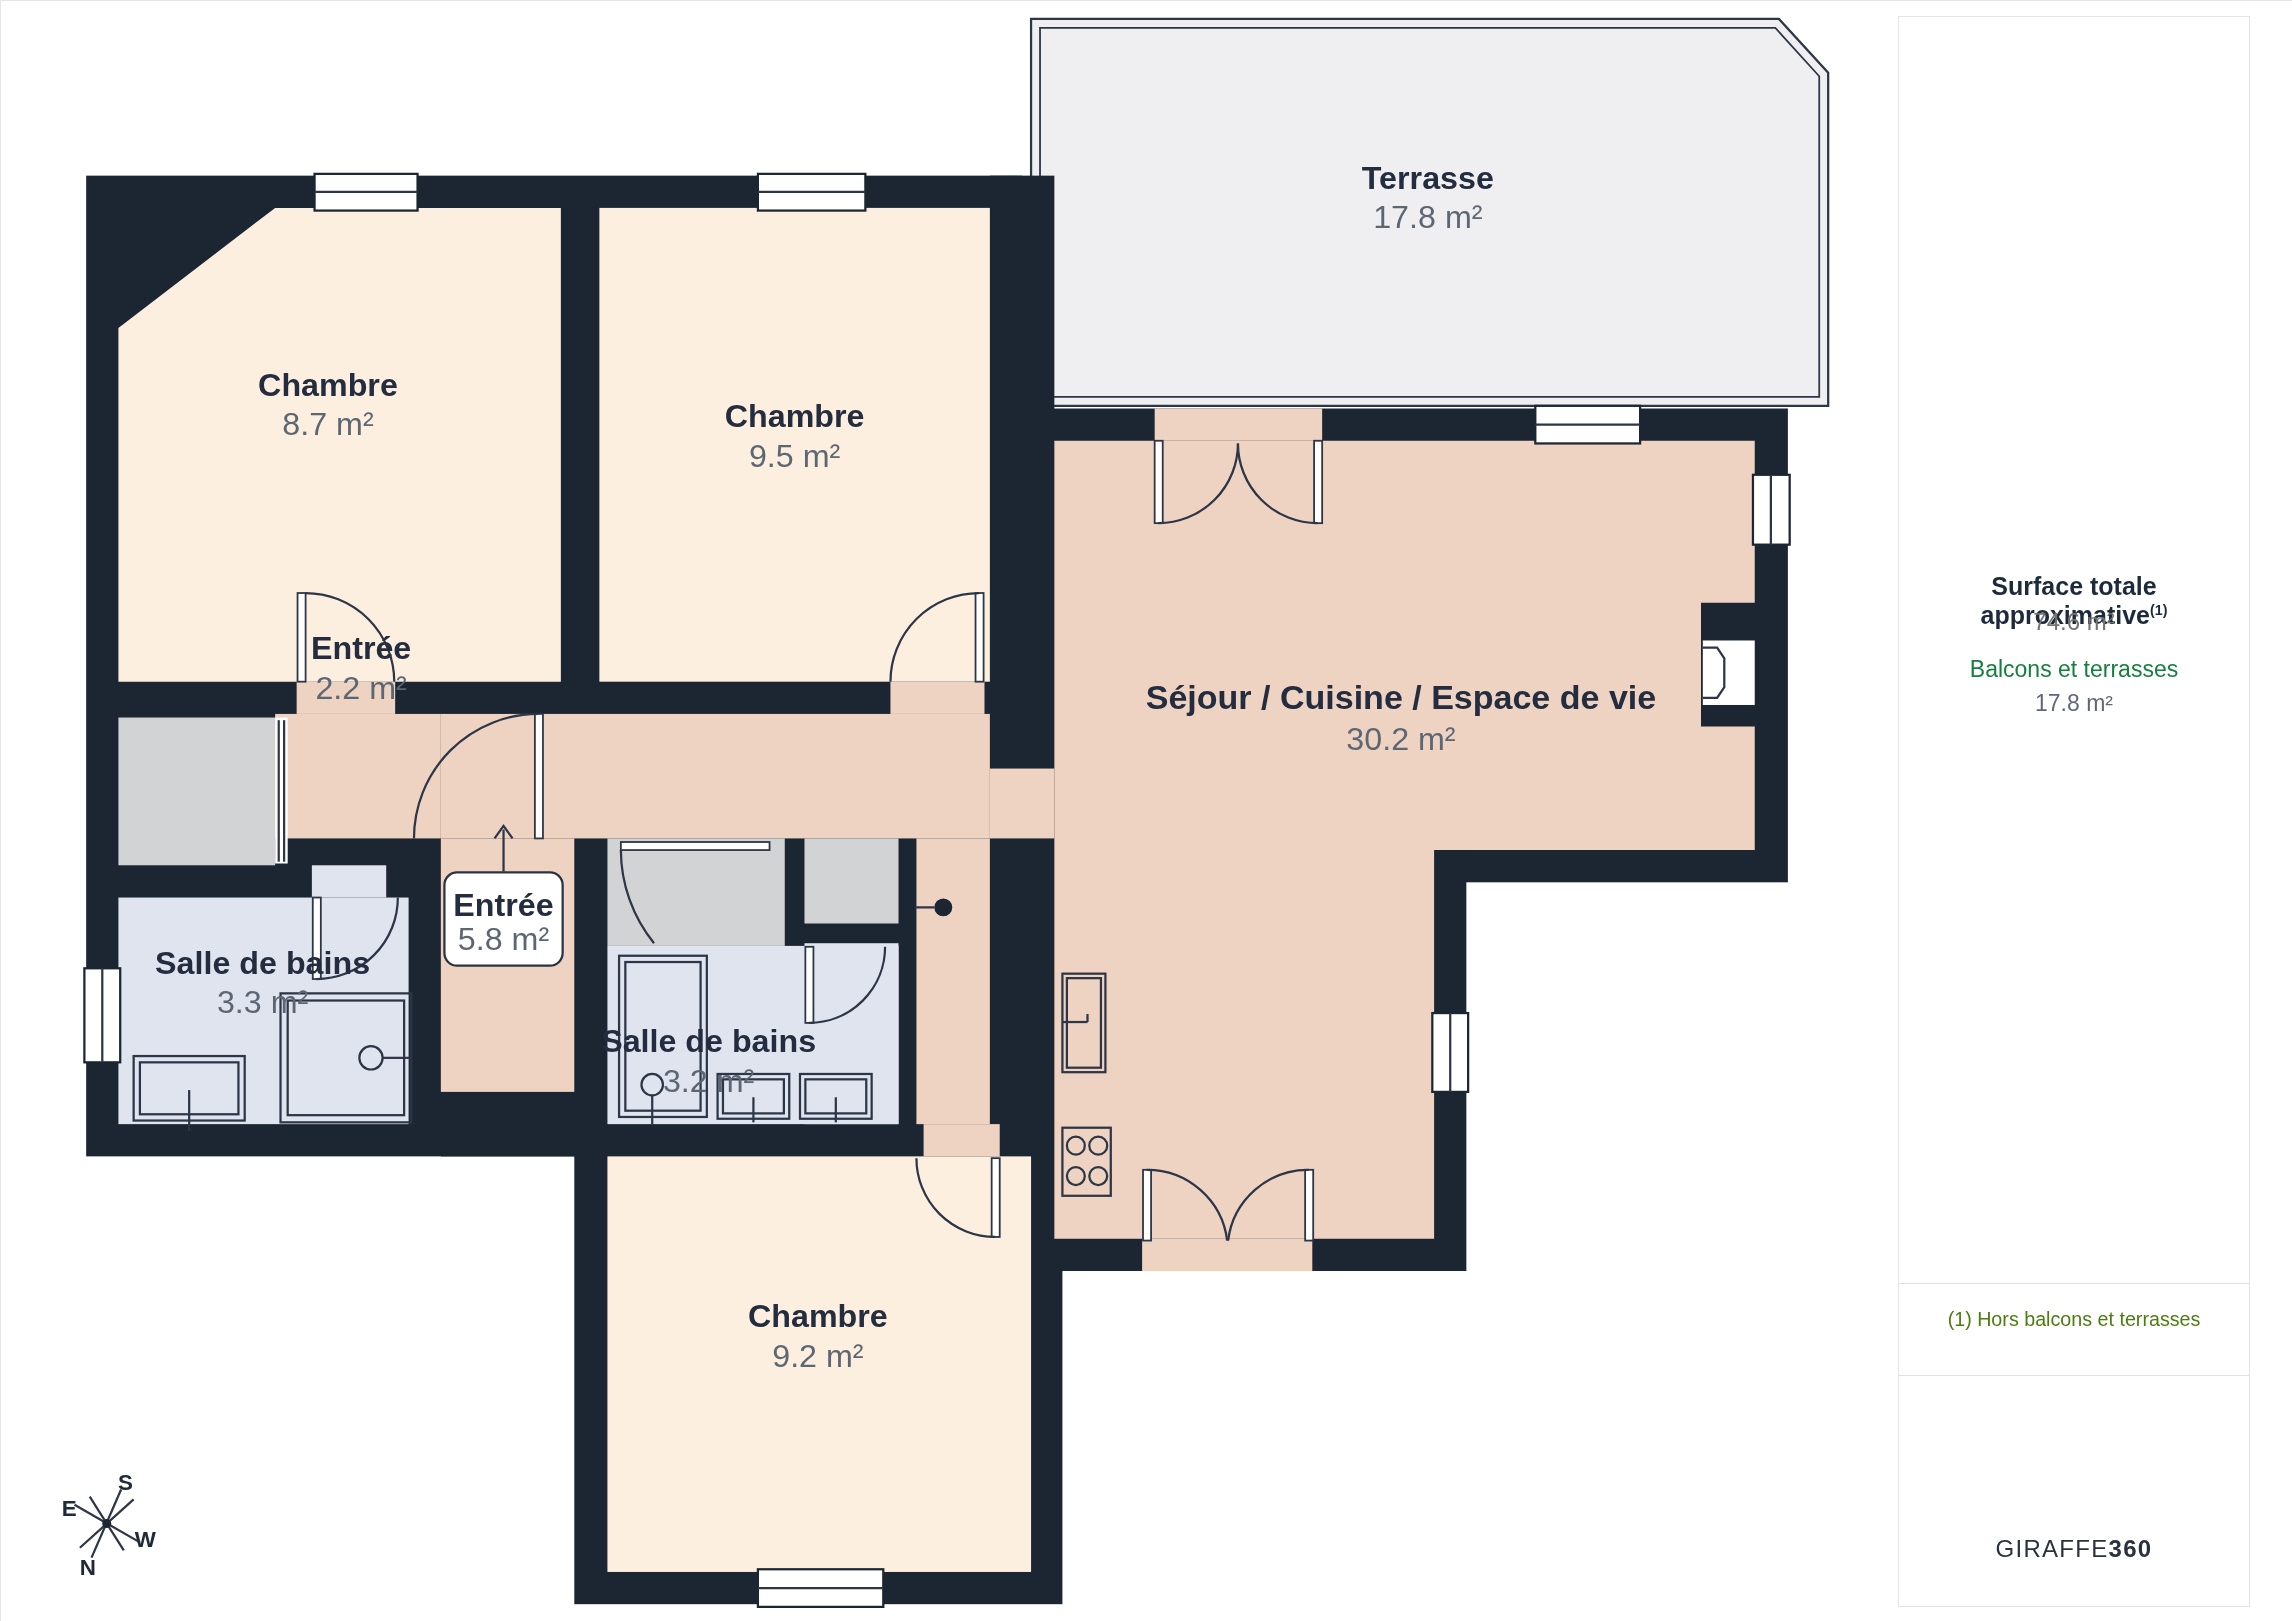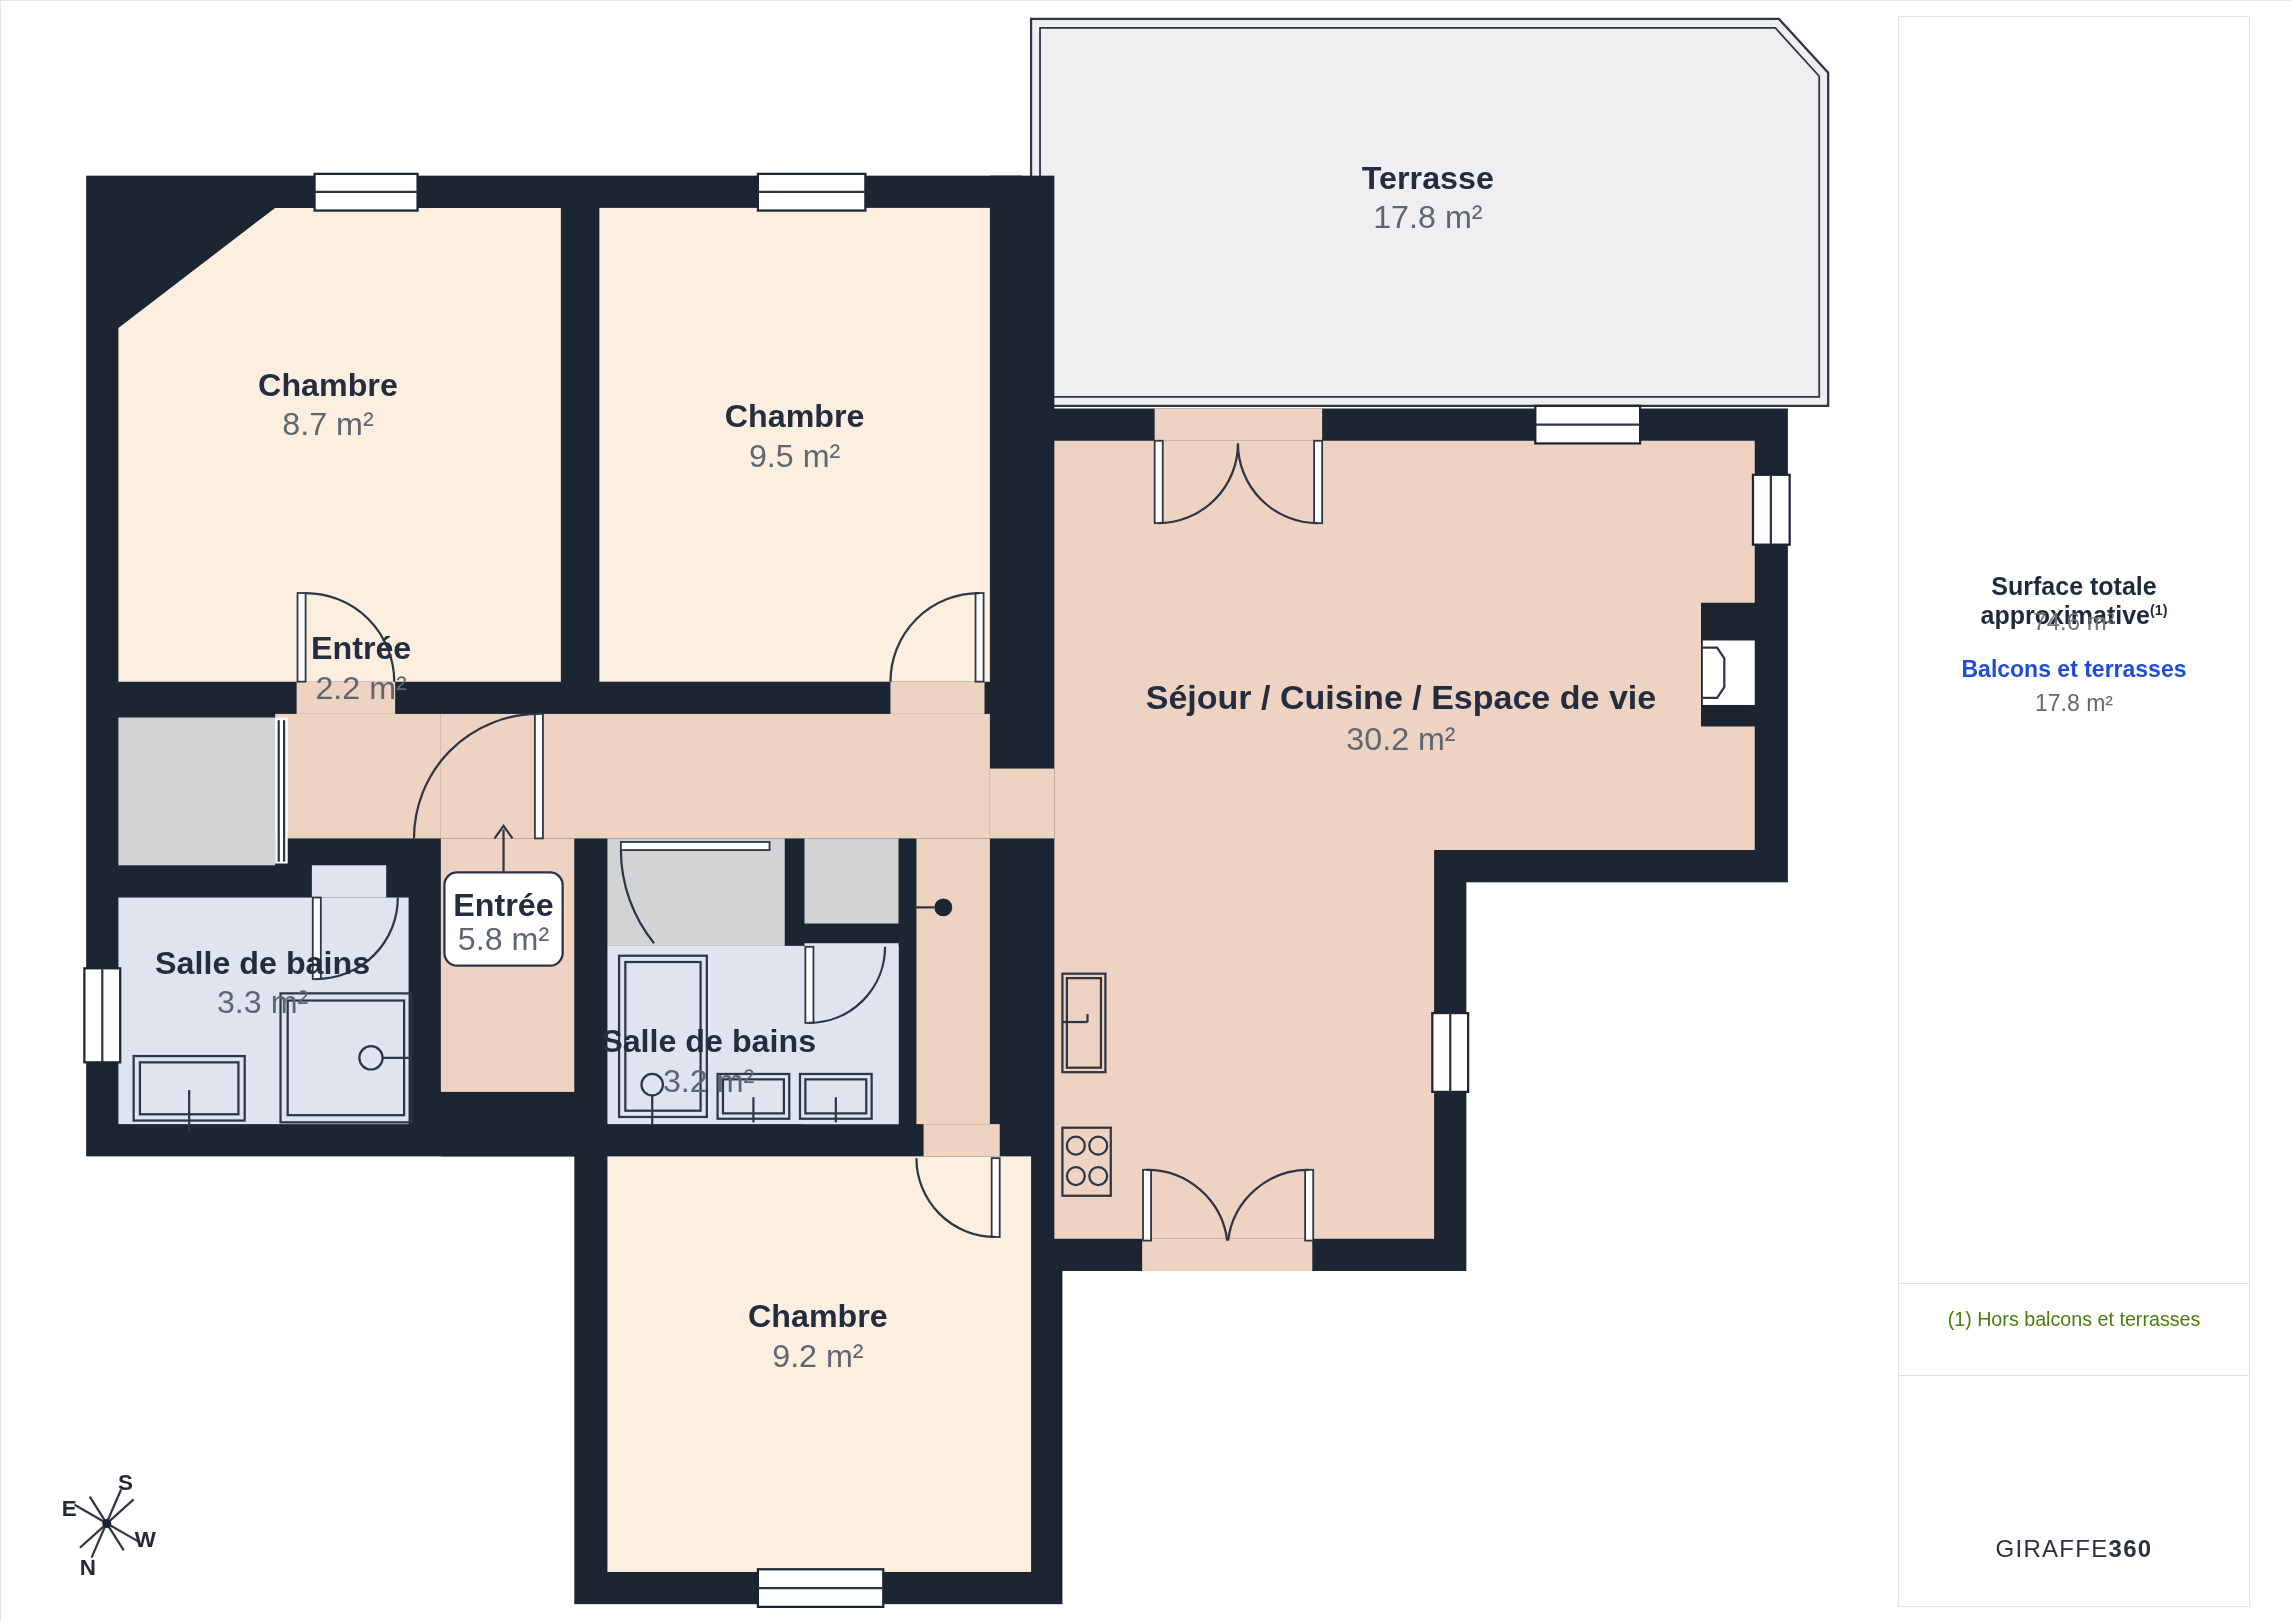--- a/index.html
+++ b/index.html
@@ -25,21 +25,21 @@
   .rname-big{font:700 38px "Liberation Sans",sans-serif;fill:#232d3f;}
   .rarea{font:400 36px "Liberation Sans",sans-serif;fill:#5d6673;}
   .cletter{font:700 25px "Liberation Sans",sans-serif;fill:#212b38;}
   
   .sidebar{position:absolute;left:1897px;top:15px;width:352px;height:1591px;
            background:#fff;border:0.9px solid #e4e4e4;box-sizing:border-box;}
   .sidebar>div{position:absolute;left:0;right:0;text-align:center;}
   .sb-title{top:555px;font-size:25px;font-weight:700;color:#1d2a3b;}
   .sb-title sup{font-size:14.3px;}
   .sb-total{top:591px;font-size:24px;color:#737373;}
-  .sb-sub{top:639px;font-size:23px;font-weight:700;color:#1d4ed8;}
+  .sb-sub{top:639px;font-size:23px;font-weight:400;color:#15803d;}
   .sb-val2{top:673px;font-size:23px;color:#5f6877;}
   .sb-divider{border-top:0.9px solid #e0e0e0;height:0;}
   .sb-footnote{top:1291px;font-size:19.7px;color:#4d7c0f;}
   .sb-legal{top:1382px;left:32px !important;right:32px !important;
             font-size:19.7px;line-height:1.45;color:#5a6472;}
   .sb-brand{top:1518px;font-size:24px;letter-spacing:1.3px;color:#29323f;}
   .sb-brand b{font-weight:700;}
 </style>
 </head>
 <body>

